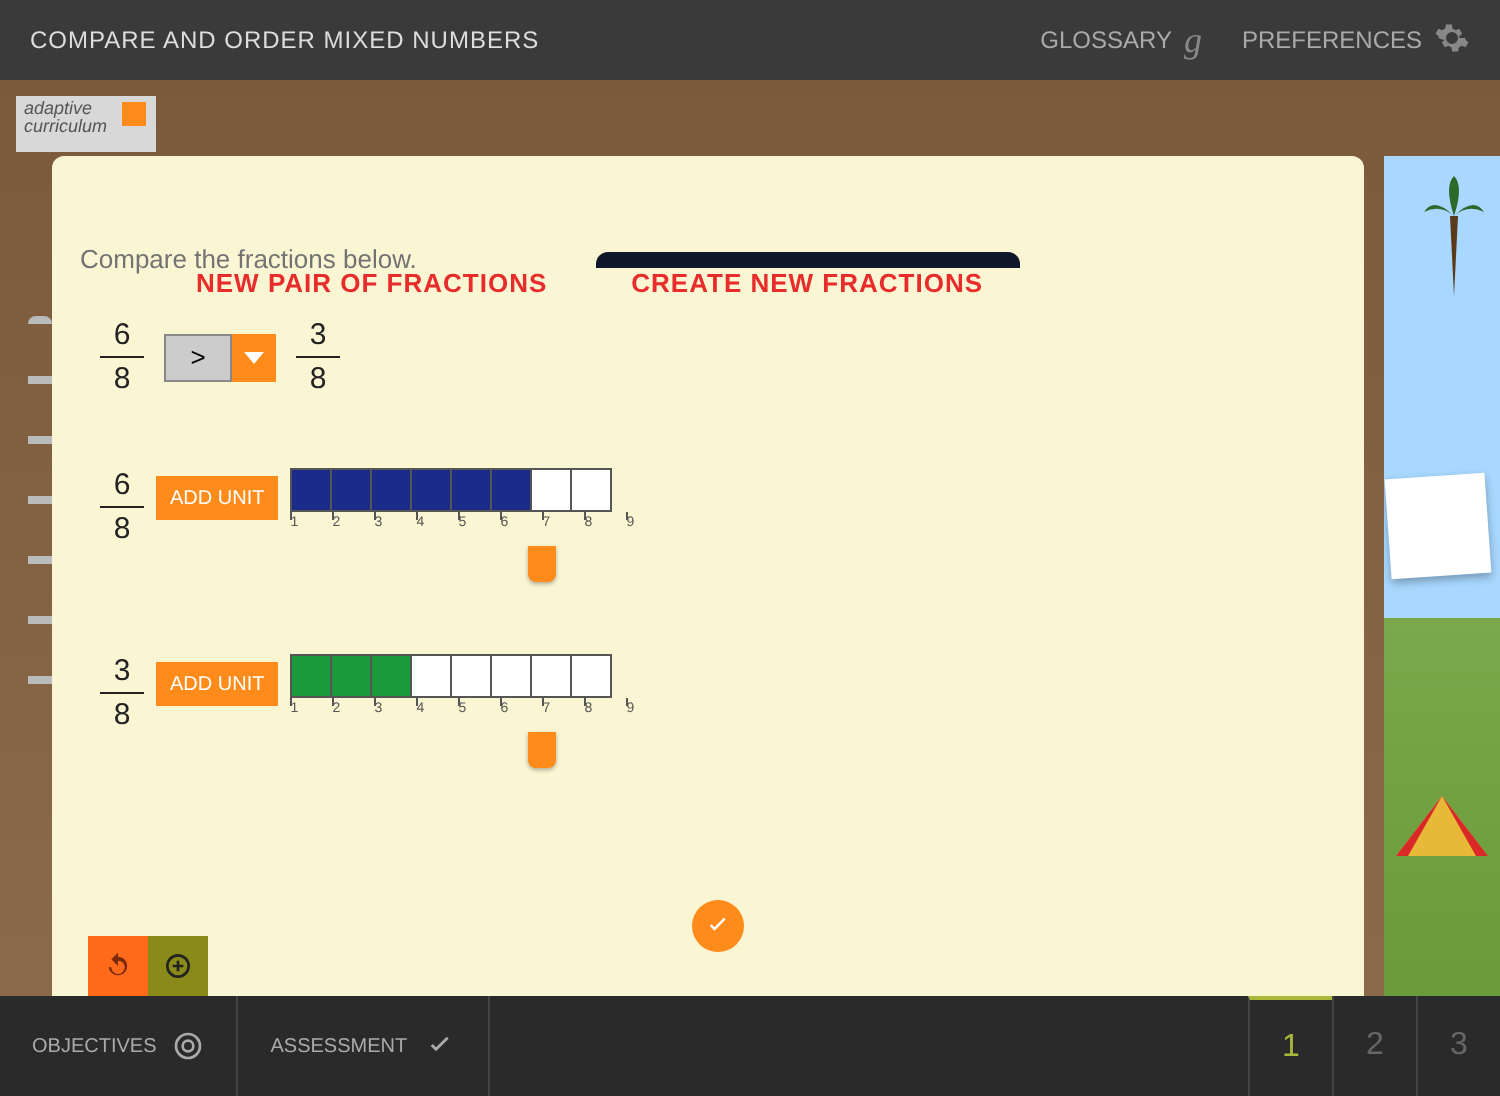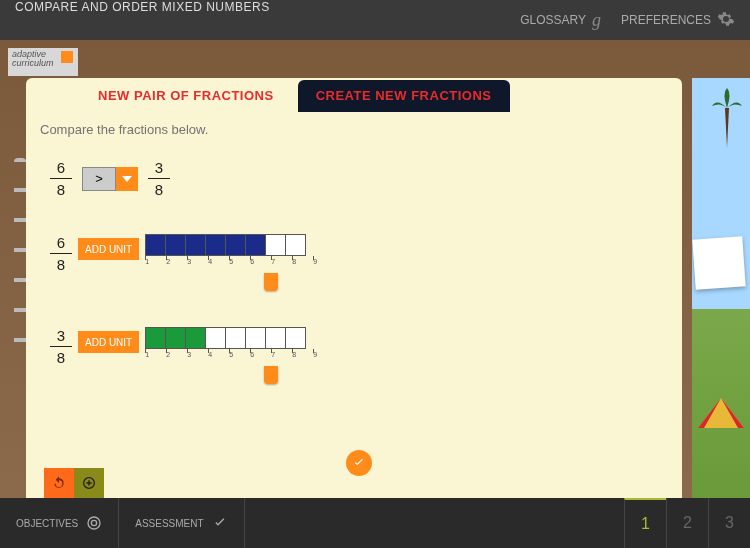--- a/index.html
+++ b/index.html
@@ -1,32 +1,32 @@
 <!DOCTYPE html>
 <html><head>
 <meta charset="utf-8">
 <style>
   * { box-sizing: border-box; margin: 0; padding: 0; }
   body { font-family: Arial, sans-serif; width: 750px; height: 548px; overflow: hidden; background: #2a2a2a; }
   
-  .top-bar { height: 40px; background: #3a3a3a; display: flex; padding: 0 15px; color: #ddd; font-size: 12px; }
+  .top-bar { height: 40px; background: #3a3a3a; display: flex; align-items: center; padding: 0 15px; color: #ddd; font-size: 12px; }
   .top-title { flex: 1; letter-spacing: 0.5px; }
   .top-link { margin-left: 20px; display: flex; align-items: center; gap: 6px; color: #aaa; cursor: pointer; }
   .glossary-icon { font-style: italic; font-family: serif; font-size: 18px; color: #888; }
   .gear-icon svg { width: 18px; height: 18px; fill: #888; }
   
   .stage { position: relative; height: 458px; background: linear-gradient(#7a5a3a, #8a6a4a); }
   .logo { position: absolute; top: 8px; left: 8px; width: 70px; height: 28px; background: #d8d8d8; font-size: 9px; color: #555; padding: 2px 4px; line-height: 1; font-style: italic; }
   .logo .sq { float: right; width: 12px; height: 12px; background: #ff8c1a; margin: 1px; }
   
   .paper { position: absolute; top: 38px; left: 26px; width: 656px; height: 420px; background: #faf5d2; border-radius: 6px 6px 0 0; }
   .paper::before { content: ""; position: absolute; left: -12px; top: 80px; width: 12px; height: 200px; background: repeating-linear-gradient(to bottom, #bbb 0 4px, transparent 4px 30px); border-radius: 4px; }
   
   .tabs { height: 34px; display: flex; padding-left: 54px; padding-top: 2px; }
-  .tab { padding: 8px 18px 0 18px; font-size: 13px; font-weight: bold; letter-spacing: 0.5px; cursor: pointer; border-radius: 6px 6px 0 0; margin-right: 6px; }
+  .tab { padding: 8px 18px 0 18px; font-size: 13px; font-weight: bold; letter-spacing: 0.5px; cursor: pointer; border-radius: 6px 6px 0 0; margin-right: 6px; margin-top: 46px; }
   .tab.active { background: #faf5d2; color: #e82c2c; }
   .tab.inactive { background: #0f172a; color: #e82c2c; }
   
   .content { padding: 10px 14px; }
   .instr { font-size: 13px; color: #737373; margin-bottom: 22px; }
   
   .comp-row { display: flex; align-items: center; gap: 10px; margin-left: 10px; margin-bottom: 36px; }
   .frac { display: flex; flex-direction: column; align-items: center; font-size: 15px; color: #222; }
   .frac .line { width: 22px; height: 1px; background: #222; margin: 2px 0; }
   .comp-select { display: flex; align-items: center; }

